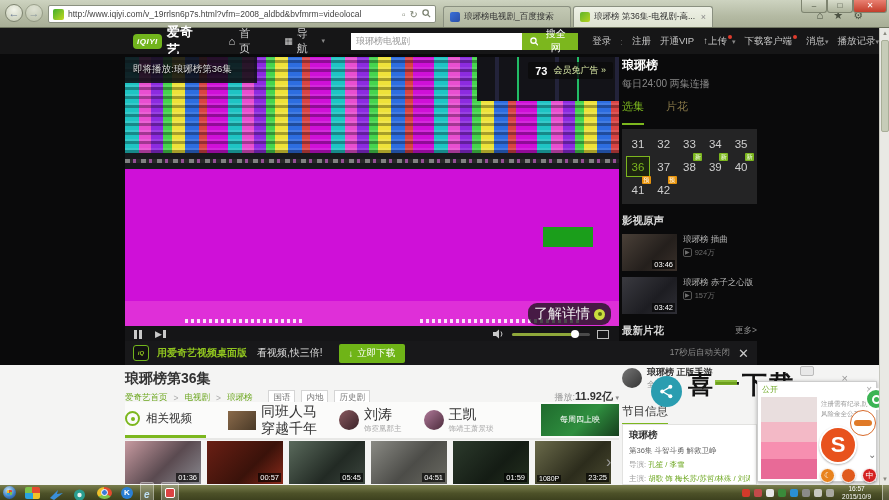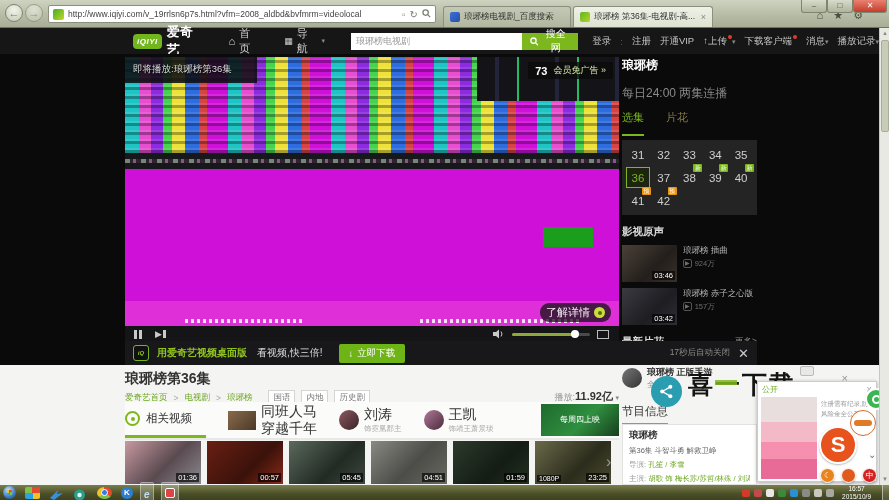--- a/index.html
+++ b/index.html
@@ -63,21 +63,21 @@
     background:repeating-linear-gradient(90deg,#9a9a9a 0 5px,#2b2b2b 5px 8px,#b35bb3 8px 11px,#2b2b2b 11px 16px); opacity:.8; }
   .g-green { left:418px; top:170px; width:50px; height:20px; background:#1b9e1b; }
   .g-strip { left:0; top:244px; width:494px; height:25px; background:#df2fd8; }
   .g-dash { top:262px; height:4px; background:repeating-linear-gradient(90deg,#fff 0 3px,transparent 3px 6px); opacity:.85; }
   .vlabel { left:8px; top:6px; color:#ddd; font-size:9.5px; text-shadow:0 1px 2px #000; }
   .vcount { right:6px; top:5px; background:rgba(10,10,10,.78); border-radius:2px; padding:2px 7px;
     display:flex; align-items:center; gap:6px; }
   .vcount b { color:#fff; font-size:11px; }
   .vcount span { color:#d9e8a6; font-size:9px; }
   .learnmore { right:8px; top:246px; background:rgba(20,20,20,.75); border-radius:9px; padding:2px 6px;
-    display:flex; align-items:center; gap:4px; color:#eee; font-size:11px; }
+    display:flex; align-items:center; gap:4px; color:#eee; font-size:14px; }
   .lm-ico { width:11px; height:11px; border-radius:50%; background:#cadd3e; display:inline-block; position:relative; }
   .lm-ico::after { content:""; position:absolute; left:3.5px; top:3.5px; width:4px; height:4px; border-radius:50%; background:#5a6a10; }
 
   
   .ctrlbar { left:125px; top:272px; width:494px; height:16px; background:#151517; display:flex; align-items:center; }
   .pbar { width:3px; height:9px; background:#c9c9c9; display:inline-block; }
   .nexttri { color:#c9c9c9; font-size:9px; line-height:9px; }
   .volslider { width:78px; height:3px; background:#4a4a4a; border-radius:2px; position:relative; }
   .volslider .fill { position:absolute; left:0; top:0; width:80%; height:3px; background:#8fa83a; border-radius:2px; }
   .volslider .knob { position:absolute; left:76%; top:-2.5px; width:8px; height:8px; border-radius:50%; background:#fff; }
@@ -91,21 +91,21 @@
   .promo-t2 { color:#ddd; font-size:10px; margin-left:10px; }
   .promo-btn { margin-left:16px; background:#6fb417; color:#fff; border:0; border-radius:2px;
     font-size:9.5px; padding:3px 10px; display:flex; align-items:center; gap:4px; }
   .promo-close { margin-left:auto; display:flex; align-items:center; gap:8px; margin-right:8px; }
   .promo-count { color:#8a8a8a; font-size:8.5px; }
   .promo-x { color:#ccc; font-size:13px; }
 
   
   .srail { left:622px; top:3px; width:135px; height:284px; overflow:hidden; }
   .srail-title { color:#fff; font-size:12px; font-weight:bold; }
-  .srail-sched { color:#8a8a8a; font-size:12px; margin-top:11px; }
+  .srail-sched { color:#8a8a8a; font-size:10px; margin-top:3px; }
   .srail-tabs { margin-top:8px; display:flex; gap:22px; font-size:11px; }
   .stab-on { color:#7cb71e; border-bottom:2px solid #7cb71e; padding-bottom:9px; }
   .stab-off { color:#8a7a4a; }
   .epgrid { margin-top:4px; background:#242425; padding:4px; display:grid;
     grid-template-columns:repeat(5,1fr); gap:2px; width:135px; }
   .ep { position:relative; height:21px; display:flex; align-items:center; justify-content:center;
     color:#cfcfcf; font-size:11.5px; }
   .ep.cur { border:1px solid #7cb71e; color:#7cb71e; background:#1d2410; }
   .epbadge { position:absolute; top:-3px; right:-1px; font-size:6px; color:#fff; border-radius:1px;
     padding:0 1.5px; line-height:8px; }

